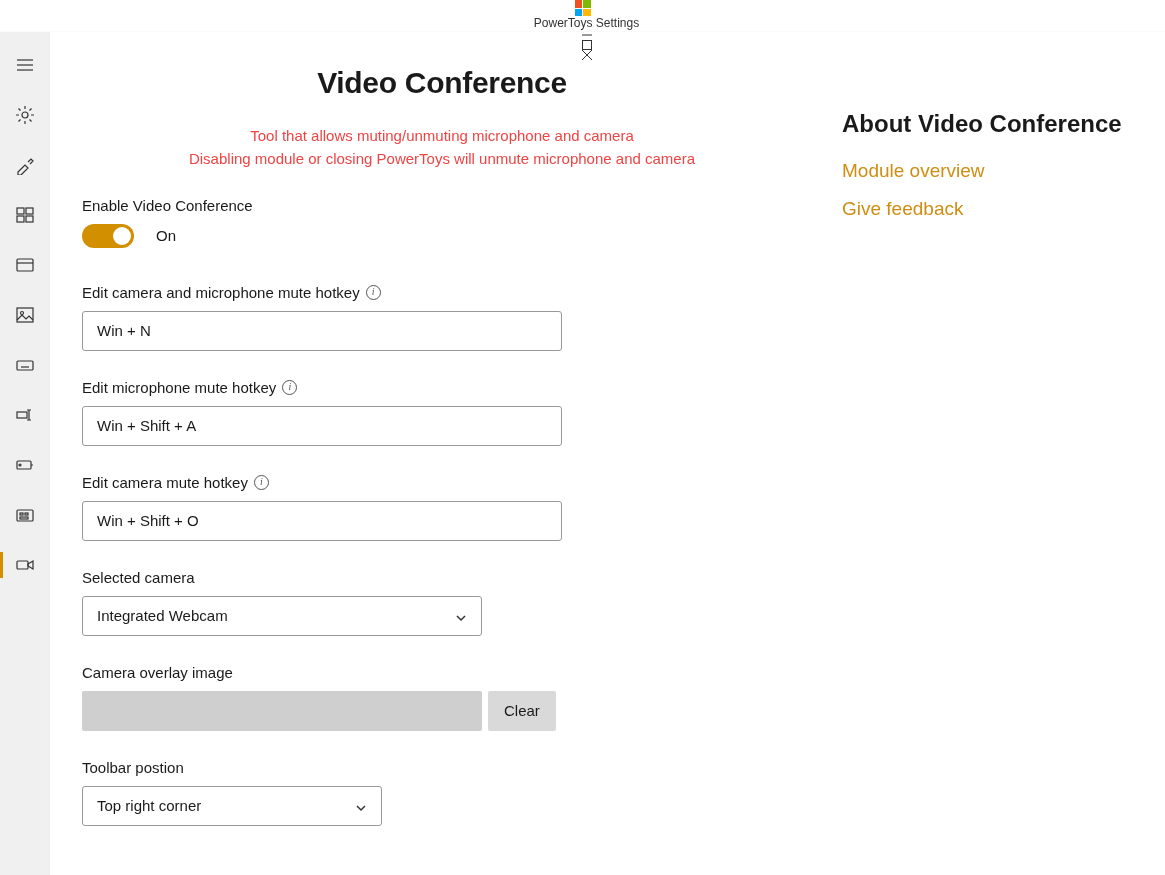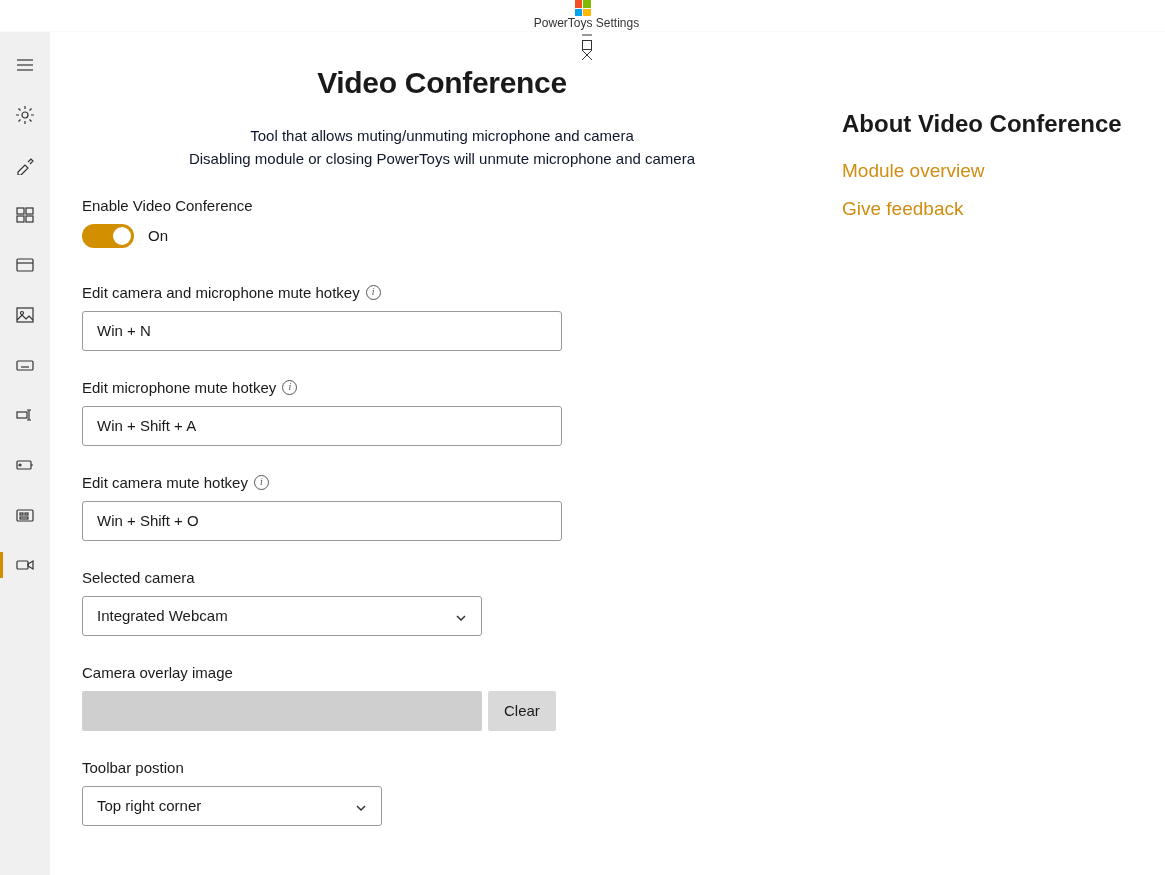--- a/index.html
+++ b/index.html
@@ -67,32 +67,32 @@
     flex: 1;
     padding: 34px 0 0 32px;
     display: flex;
     gap: 40px;
     overflow: auto;
   }
   .main-col { width: 720px; text-align: center; }
   .aside-col { flex: 1; padding-right: 40px; }
 
   h1.page-title { font-size: 30px; font-weight: 700; margin-bottom: 24px; letter-spacing: -0.3px;}
-  .desc { font-size: 15px; line-height: 1.55; margin-bottom: 26px; color: #0f172a; }
+  .desc { font-size: 15px; line-height: 1.55; margin-bottom: 26px; color: #ef4444; }
 
   .field-label { font-size: 15px; color: #1a1a1a; margin-bottom: 10px; display: flex; align-items: center; gap: 6px;}
   .info-icon {
     width: 15px; height: 15px; border: 1px solid #555; border-radius: 50%;
     display: inline-flex; align-items: center; justify-content: center;
     font-size: 10px; font-style: italic; font-family: Georgia, serif; color: #555;
     line-height: 1;
   }
   .info-icon::after { content: "i"; }
 
-  .toggle-row { display: flex; align-items: center; gap: 14px; margin-bottom: 36px; }
+  .toggle-row { display: flex; align-items: center; gap: 22px; margin-bottom: 36px; }
   .toggle {
     width: 52px; height: 24px; border-radius: 12px;
     background: #d29000; position: relative;
   }
   .toggle::after {
     content: ""; position: absolute; right: 3px; top: 3px;
     width: 18px; height: 18px; border-radius: 50%; background: #fff;
   }
   .toggle-label { font-size: 15px; }
 

